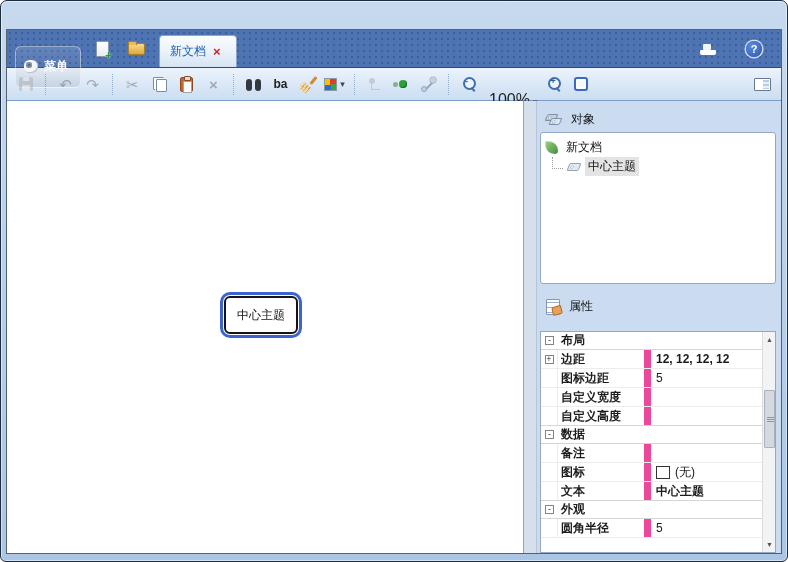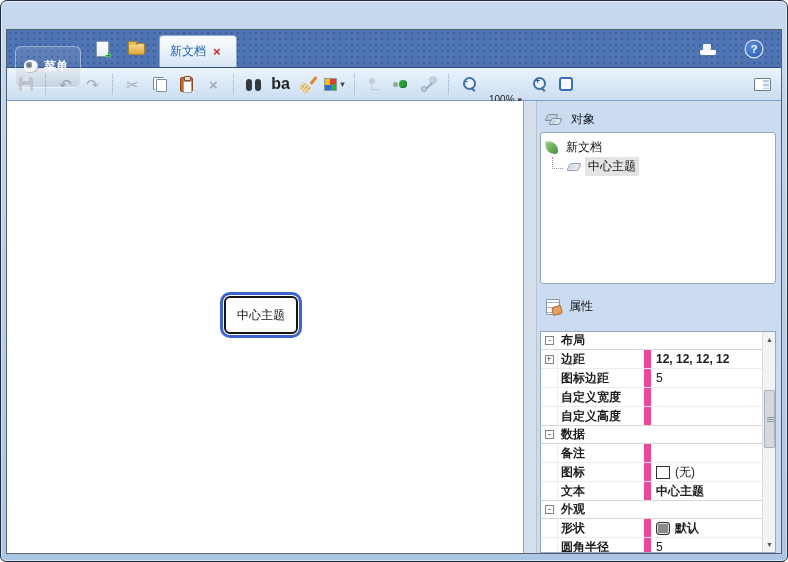--- a/index.html
+++ b/index.html
@@ -76,42 +76,42 @@
   .ic-save::after{content:"";position:absolute;left:4px;top:0;width:6px;height:4px;background:#e9edf1;}
   .ic-copy{position:relative;width:14px;height:15px;}
   .ic-copy::before,.ic-copy::after{content:"";position:absolute;width:9px;height:11px;background:#fff;border:1px solid #7d8b9c;border-radius:1px;}
   .ic-copy::before{left:0;top:0;} .ic-copy::after{right:0;bottom:0;box-shadow:-1px -1px 0 rgba(255,255,255,.8);}
   .ic-paste{position:relative;width:13px;height:15px;background:#bf6a35;border:1px solid #8d4a20;border-radius:2px;}
   .ic-paste::before{content:"";position:absolute;left:2px;top:3px;width:7px;height:10px;background:#fdfdfd;border:1px solid #9aa5b1;}
   .ic-paste::after{content:"";position:absolute;left:3px;top:-2px;width:5px;height:3px;background:#d9dde2;border:1px solid #8d4a20;border-radius:1px;}
   .ic-find{position:relative;width:15px;height:13px;}
   .ic-find::before,.ic-find::after{content:"";position:absolute;top:1px;width:6px;height:12px;background:#33383f;border-radius:3px;}
   .ic-find::before{left:0;} .ic-find::after{right:0;}
-  .ic-font{font-weight:bold;font-size:16px;color:#222;letter-spacing:0;}
+  .ic-font{font-weight:bold;font-size:12px;color:#222;letter-spacing:0;}
   .ic-broom{position:relative;width:17px;height:17px;}
   .ic-broom::before{content:"";position:absolute;right:1px;top:0;width:3px;height:9px;background:#d8882a;transform:rotate(40deg);border-radius:1px;}
   .ic-broom::after{content:"";position:absolute;left:1px;bottom:1px;width:10px;height:8px;transform:rotate(40deg);
     background:repeating-linear-gradient(90deg,#efd9a5 0 2px,#cfa85f 2px 3px);border-radius:1px 1px 3px 3px;}
   .ic-palette{width:13px;height:13px;border:1px solid #8a98a8;
     background:conic-gradient(#e23b2e 0 25%,#37a93c 0 50%,#2b6fd4 0 75%,#f2c500 0);}
   .dd::after{content:"▾";font-size:9px;color:#444;margin-left:3px;}
   .ic-struct{position:relative;width:15px;height:14px;}
   .ic-struct::before{content:"";position:absolute;left:2px;top:1px;width:6px;height:6px;background:#9aa4ae;border-radius:50%;}
   .ic-struct::after{content:"";position:absolute;left:4px;top:6px;width:8px;height:6px;border-left:1px solid #9aa4ae;border-bottom:1px solid #9aa4ae;}
   .ic-fold{position:relative;width:17px;height:10px;}
   .ic-fold::before{content:"";position:absolute;left:0;top:3px;width:5px;height:5px;background:#8ab08a;border-radius:50%;}
   .ic-fold::after{content:"";position:absolute;left:6px;top:1px;width:8px;height:8px;background:#2f9e3f;border-radius:50%;box-shadow:inset -1px -1px 0 #1c6e28;}
   .ic-line{position:relative;width:15px;height:15px;}
   .ic-line::before{content:"";position:absolute;left:1px;top:7px;width:16px;height:1.5px;background:#8fa6bf;transform:rotate(-45deg);}
   .ic-line::after{content:"";position:absolute;left:0;bottom:0;width:4px;height:4px;background:#c3d2e2;border:1px solid #8fa6bf;border-radius:50%;box-shadow:9px -9px 0 #c3d2e2,9px -9px 0 0.5px #8fa6bf;}
   .ic-zoom{position:relative;width:16px;height:16px;}
   .ic-zoom::before{content:"";position:absolute;left:2px;top:1px;width:9px;height:9px;border:2px solid #3f6ea8;border-radius:50%;background:#eef4fb;}
   .ic-zoom::after{content:"";position:absolute;left:11px;top:11px;width:2px;height:5px;background:#3f6ea8;transform:rotate(-45deg);}
   .ic-zoom i{position:absolute;left:4.5px;top:0px;font-style:normal;font-weight:bold;font-size:9px;color:#2b5d9b;}
-  .zoomlabel{font-size:10px;color:#222;padding:0 2px 0 6px;cursor:default;margin-top:31px;}
+  .zoomlabel{font-size:16px;color:#222;padding:0 2px 0 6px;cursor:default;margin-top:31px;}
   .ic-full{width:14px;height:14px;border:2px solid #3a6bbf;border-radius:3px;background:#f4f8fd;box-shadow:inset 0 0 0 1.5px #fff;}
   .tspacer{flex:1;}
   .ic-panel{width:17px;height:13px;background:#fff;border:1px solid #68788f;border-radius:1px;position:relative;}
   .ic-panel::after{content:"";position:absolute;right:1px;top:1px;width:6px;height:9px;
     background:repeating-linear-gradient(#b9cce6 0 2px,#e8eef6 2px 4px);}
   
   .main{flex:1;display:flex;min-height:0;}
   .canvas{flex:1;background:#fff;position:relative;border-right:1px solid #98a3b2;}
   .nodesel{position:absolute;left:213px;top:191px;width:82px;height:46px;border:3px solid #3c63cf;border-radius:10px;padding:1px;}
   .node{width:100%;height:100%;border:2px solid #141414;border-radius:6px;background:#fff;
@@ -375,28 +375,20 @@
             </div>
 
             <div class="prow cat">
               <span class="gut">
                   <i class="expbox">-</i>
                 </span>
               <span class="pname catname">外观</span>
               <span class="pval"></span>
             </div>
 
-            <div class="prow">
-              <span class="gut"></span>
-              <span class="pname">形状</span>
-              <span class="pval bval">
-                <i class="swatch shape"></i>
-                <span>默认</span>
-              </span>
-            </div>
 
             <div class="prow">
               <span class="gut"></span>
               <span class="pname">圆角半径</span>
               <span class="pval">5</span>
             </div>
 
           </div>
 
           <div class="vscroll">

